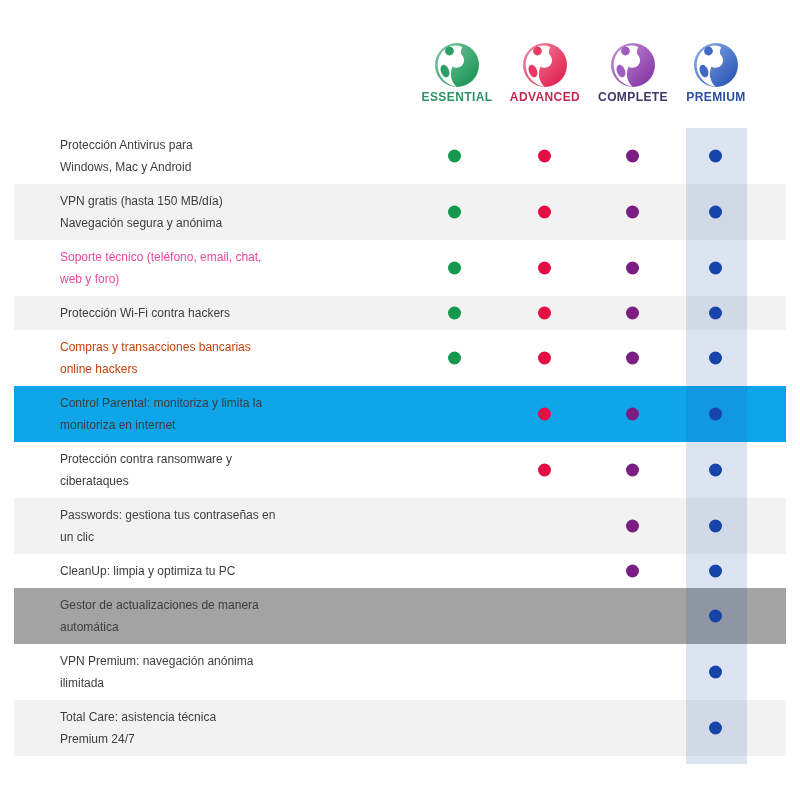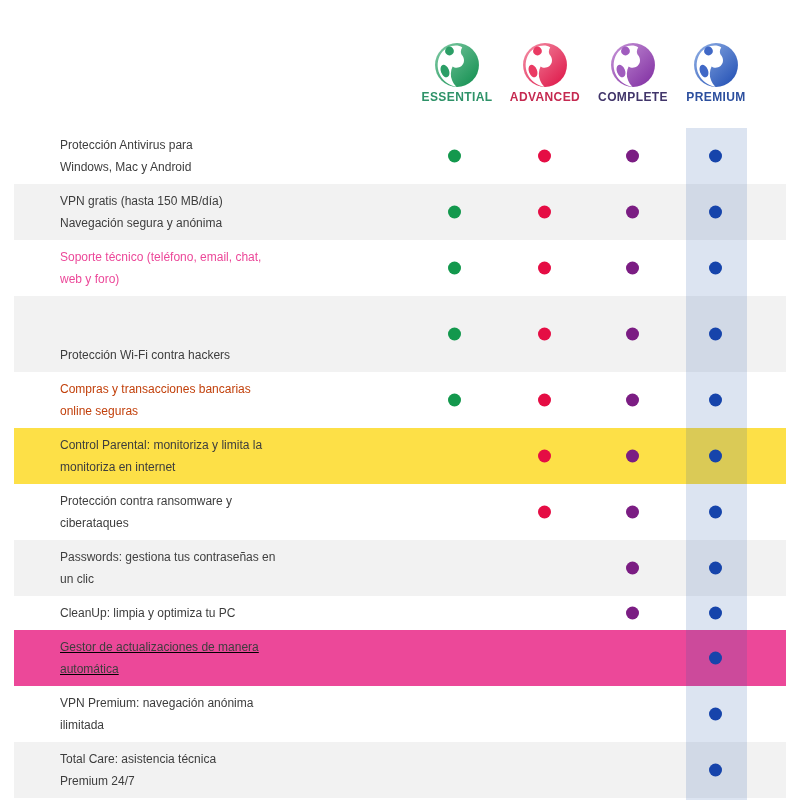--- a/index.html
+++ b/index.html
@@ -129,42 +129,42 @@
         <span class="l">Soporte técnico (teléfono, email, chat,</span>
         <span class="l">web y foro)</span>
       </div>
       <span class="dot d0" style="background: rgb(19, 152, 77);"></span>
       <span class="dot d1" style="background: rgb(229, 13, 68);"></span>
       <span class="dot d2" style="background: rgb(123, 29, 131);"></span>
       <span class="dot d3" style="background: rgb(22, 68, 171);"></span>
     </div>
 
     <div class="row alt" style="background: rgb(242, 242, 242);">
-      <div class="ftext" style="color: rgb(61, 61, 61); margin-top: 42px;">
+      <div class="ftext" style="color: rgb(61, 61, 61);">
         <span class="l">Protección Wi-Fi contra hackers</span>
         <span class="l"></span>
       </div>
       <span class="dot d0" style="background: rgb(19, 152, 77);"></span>
       <span class="dot d1" style="background: rgb(229, 13, 68);"></span>
       <span class="dot d2" style="background: rgb(123, 29, 131);"></span>
       <span class="dot d3" style="background: rgb(22, 68, 171);"></span>
     </div>
 
     <div class="row">
       <div class="ftext" style="color: #c2410c;">
         <span class="l">Compras y transacciones bancarias</span>
-        <span class="l">online seguras</span>
-      </div>
-      <span class="dot d0" style="background: rgb(19, 152, 77);"></span>
-      <span class="dot d1" style="background: rgb(229, 13, 68);"></span>
-      <span class="dot d2" style="background: rgb(123, 29, 131);"></span>
-      <span class="dot d3" style="background: rgb(22, 68, 171);"></span>
-    </div>
-
-    <div class="row alt" style="background: #fde047;">
+        <span class="l">online hackers</span>
+      </div>
+      <span class="dot d0" style="background: rgb(19, 152, 77);"></span>
+      <span class="dot d1" style="background: rgb(229, 13, 68);"></span>
+      <span class="dot d2" style="background: rgb(123, 29, 131);"></span>
+      <span class="dot d3" style="background: rgb(22, 68, 171);"></span>
+    </div>
+
+    <div class="row alt" style="background: #0ea5e9;">
       <div class="ftext" style="color: rgb(61, 61, 61);">
         <span class="l">Control Parental: monitoriza y limita la</span>
         <span class="l">monitoriza en internet</span>
       </div>
 
       <span class="dot d1" style="background: rgb(229, 13, 68);"></span>
       <span class="dot d2" style="background: rgb(123, 29, 131);"></span>
       <span class="dot d3" style="background: rgb(22, 68, 171);"></span>
     </div>
 
@@ -192,21 +192,21 @@
     <div class="row">
       <div class="ftext" style="color: rgb(61, 61, 61);">
         <span class="l">CleanUp: limpia y optimiza tu PC</span>
         <span class="l"></span>
       </div>
 
       <span class="dot d2" style="background: rgb(123, 29, 131);"></span>
       <span class="dot d3" style="background: rgb(22, 68, 171);"></span>
     </div>
 
-    <div class="row alt" style="background: #ec4899; text-decoration: underline;">
+    <div class="row alt" style="background: #a3a3a3;">
       <div class="ftext" style="color: rgb(61, 61, 61);">
         <span class="l">Gestor de actualizaciones de manera</span>
         <span class="l">automática</span>
       </div>
 
       <span class="dot d3" style="background: rgb(22, 68, 171);"></span>
     </div>
 
     <div class="row">
       <div class="ftext" style="color: rgb(61, 61, 61);">

